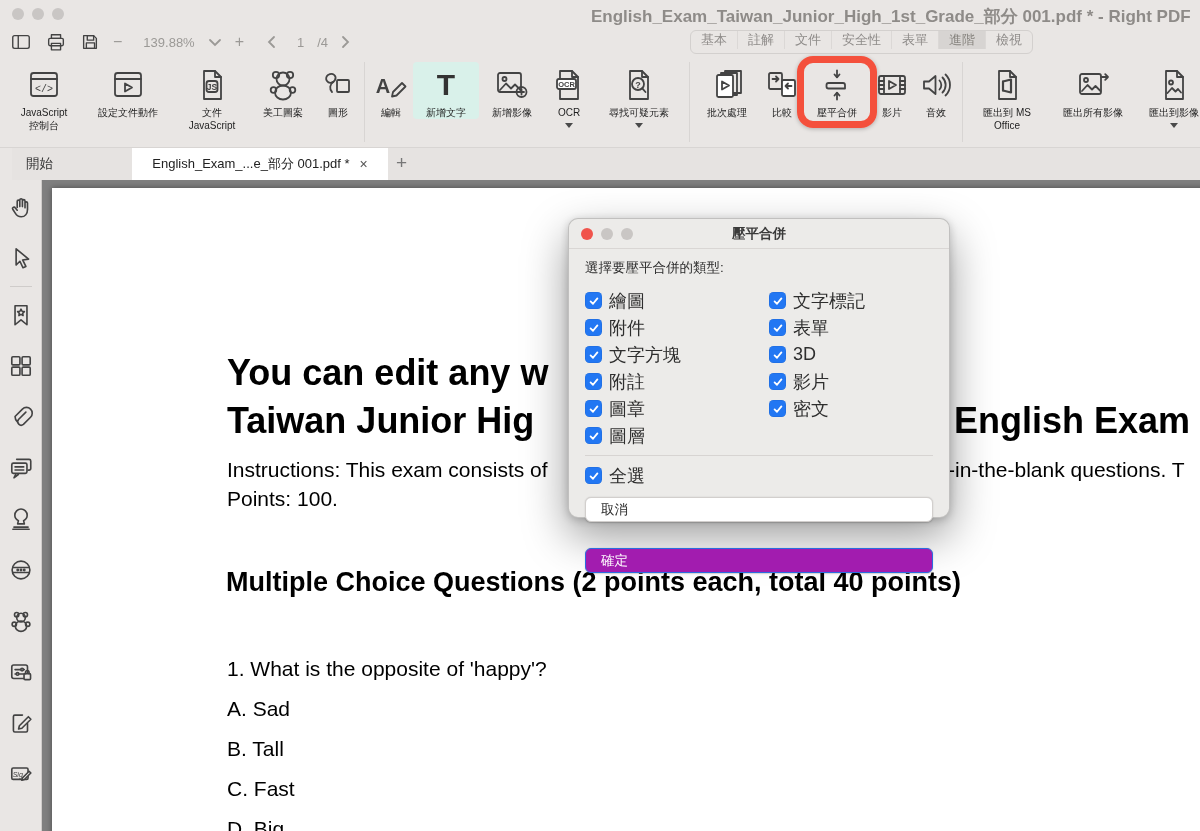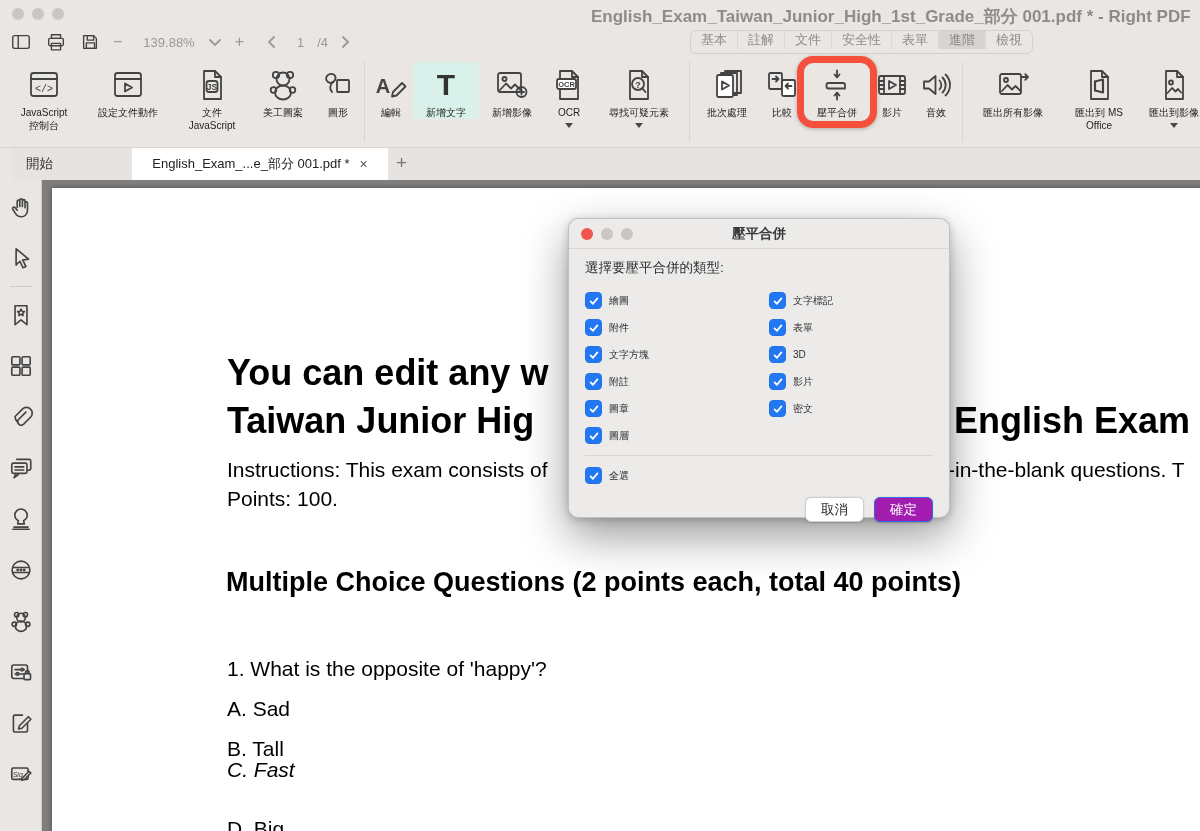--- a/index.html
+++ b/index.html
@@ -71,23 +71,23 @@
   .dlg-lights { position:absolute; left:12px; top:9px; display:flex; gap:8px; }
   .dlg-light { width:12px; height:12px; border-radius:50%; background:#c9c6c4; }
   .dlg-light.red { background:#f0544c; }
   .dlg-title { text-align:center; line-height:30px; font-size:13.5px; font-weight:bold; color:#3a3a3a; }
   .dlg-body { padding:8px 16px 0; }
   .dlg-prompt { font-size:13.5px; color:#2e2e2e; margin:2px 0 10px; }
   .cbrow { display:flex; height:27px; align-items:center; }
   .cbcell { display:flex; align-items:center; gap:7px; }
   .cbcell.left { width:184px; }
   .checkbox { width:17px; height:17px; border-radius:4.5px; background:#2277f3; display:flex; align-items:center; justify-content:center; box-shadow:inset 0 0 0 .5px rgba(0,0,0,.1); }
-  .cblabel { font-size:10px; color:#2e2e2e; }
+  .cblabel { font-size:18px; color:#2e2e2e; }
   .dlg-divider { height:1px; background:#d7d4d2; margin:6px 0 6px; }
-  .dlg-buttons { display:flex; justify-content:flex-end; gap:10px; padding:8px 16px 0; }
+  .dlg-buttons { display:flex; justify-content:flex-end; gap:26px; padding:8px 16px 0;flex-direction:column; }
   .btn { font-size:13.5px; border-radius:6px; padding:3px 15px; line-height:17px; }
   .btn.cancel { background:#fff; color:#2e2e2e; border:.5px solid #d2cfcd; box-shadow:0 .5px 1.5px rgba(0,0,0,.18); }
   .btn.ok { background:#a21caf; color:#fff; border:.5px solid #2a6de0; box-shadow:0 .5px 1.5px rgba(0,0,0,.18); }
 </style>
 </head>
 <body>
 
 <div class="titlebar">
   <div class="lights">
     <div class="light"></div>
@@ -404,50 +404,50 @@
           </g>
         </svg>
     </div>
     <div class="tlbl">
         <span>音效</span>
       </div>
   </div>
 
   <div class="tsep"></div>
 
+  <div class="tbtn" style="width:80px">
+    <div class="ticon">
+      <svg width="40" height="36" viewBox="0 0 40 36">
+          <g class="stroke">
+            <path d="M12,4 h11 l6,6 v22 h-17 z"></path>
+            <path d="M23,4 v6 h6"></path>
+            <path d="M16,14.5 l8,-2 v13 l-8,-2 z" stroke-width="2.2"></path>
+            <path d="M16,14.5 v9"></path>
+          </g>
+        </svg>
+    </div>
+    <div class="tlbl">
+        <span>匯出到 MS</span>
+        <span><span style="display:inline">Office</span></span>
+      </div>
+  </div>
+
   <div class="tbtn" style="width:92px">
     <div class="ticon">
       <svg width="40" height="36" viewBox="0 0 40 36">
           <g class="stroke">
             <rect x="7" y="7" width="21" height="20" rx="2"></rect>
             <circle cx="13" cy="13" r="2"></circle>
             <path d="M9,24 l5.5,-6 l4.5,4.5 l3.5,-3.5 l5,5"></path>
             <path d="M28,10 h7 m-2.8,-2.8 l2.8,2.8 l-2.8,2.8"></path>
           </g>
         </svg>
     </div>
     <div class="tlbl">
         <span>匯出所有影像</span>
-      </div>
-  </div>
-
-  <div class="tbtn" style="width:80px">
-    <div class="ticon">
-      <svg width="40" height="36" viewBox="0 0 40 36">
-          <g class="stroke">
-            <path d="M12,4 h11 l6,6 v22 h-17 z"></path>
-            <path d="M23,4 v6 h6"></path>
-            <path d="M16,14.5 l8,-2 v13 l-8,-2 z" stroke-width="2.2"></path>
-            <path d="M16,14.5 v9"></path>
-          </g>
-        </svg>
-    </div>
-    <div class="tlbl">
-        <span>匯出到 MS</span>
-        <span><span style="display:inline">Office</span></span>
       </div>
   </div>
 
   <div class="tbtn" style="width:70px">
     <div class="ticon">
       <svg width="40" height="36" viewBox="0 0 40 36">
           <g class="stroke">
             <path d="M12,4 h11 l6,6 v22 h-17 z"></path>
             <path d="M23,4 v6 h6"></path>
             <circle cx="17" cy="15.5" r="2"></circle>
@@ -588,21 +588,21 @@
     <div class="dtext h1" style="left:175px; top:164px;">You can edit any w</div>
     <div class="dtext h1" style="left:175px; top:212px;">Taiwan Junior Hig</div>
     <div class="dtext h1" style="left:902px; top:212px;">English Exam</div>
     <div class="dtext body-txt" style="left:175px; top:270px;">Instructions: This exam consists of</div>
     <div class="dtext body-txt" style="left:896px; top:270px;">-in-the-blank questions. T</div>
     <div class="dtext body-txt" style="left:175px; top:299px;">Points: 100.</div>
     <div class="dtext h2" style="left:174px; top:379px;">Multiple Choice Questions (2 points each, total 40 points)</div>
     <div class="dtext body-txt" style="left:175px; top:469px;">1. What is the opposite of 'happy'?</div>
     <div class="dtext body-txt" style="left:175px; top:509px;text-align:center;">A. Sad</div>
     <div class="dtext body-txt" style="left:175px; top:549px;">B. Tall</div>
-    <div class="dtext body-txt" style="left:175px; top:570px;font-style:italic;">C. Fast</div>
+    <div class="dtext body-txt" style="left:175px; top:589px;">C. Fast</div>
     <div class="dtext body-txt" style="left:175px; top:629px;">D. Big</div>
   </div>
 </div>
 
 <div class="dialog">
   <div class="dlg-titlebar">
     <div class="dlg-lights">
       <div class="dlg-light red"></div>
       <div class="dlg-light"></div>
       <div class="dlg-light"></div>

